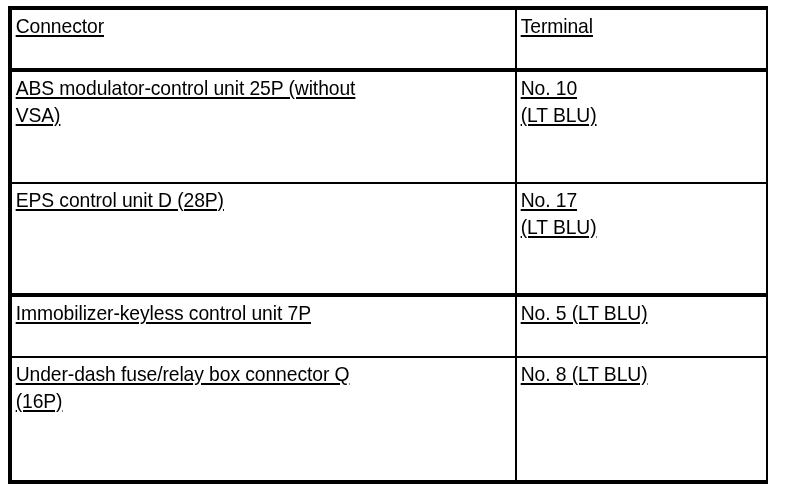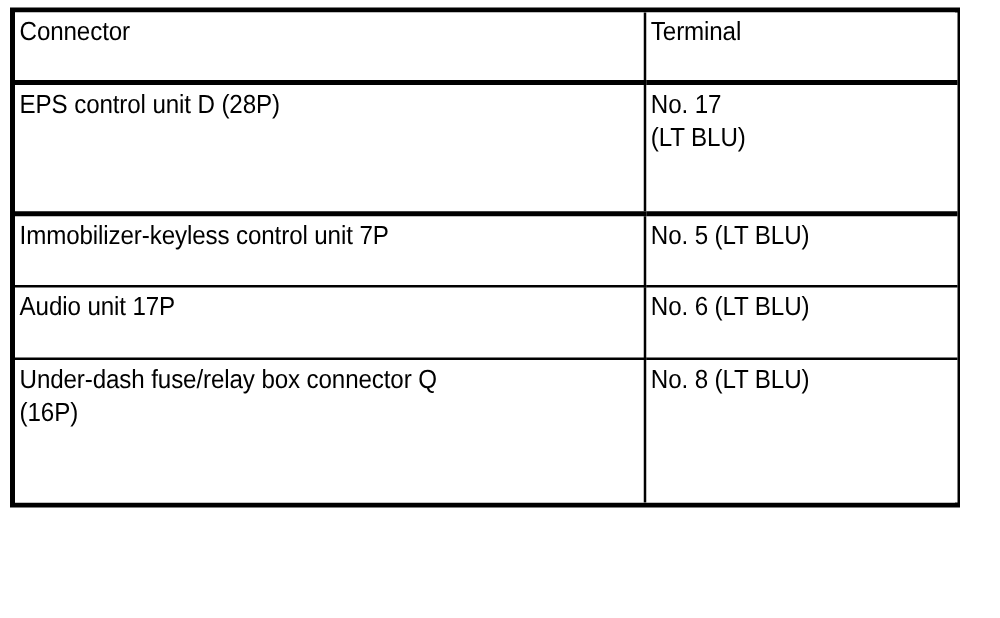--- a/index.html
+++ b/index.html
@@ -22,24 +22,25 @@
     height: 494px;
     background: #ffffff;
   }
 
   
   .spec-table {
     position: absolute;
     left: 8px;
     top: 6px;
     width: 760px;
-    height: 400px;
+    height: 478px;
     box-sizing: border-box;
     border: 4px solid #000000;
     background: #ffffff;
+    text-decoration: underline;
   }
 
   .tbl {
     width: 100%;
     height: 100%;
     border-collapse: collapse;
     table-layout: fixed;
   }
 
   .tbl td, .tbl th {
@@ -97,20 +98,30 @@
         <tr class="r-head sep-thick">
           <td class="col-connector cell-connector">
             <span class="cell-inner cell-text">Connector</span>
           </td>
           <td class="col-terminal">
             <span class="cell-inner cell-text">Terminal</span>
           </td>
         </tr>
 
 
+        <tr class="r-mid sep-thin">
+          <td class="col-connector cell-connector">
+            <span class="cell-inner cell-text">ABS modulator-control unit 25P (without
+VSA)</span>
+          </td>
+          <td class="col-terminal">
+            <span class="cell-inner cell-text">No. 10
+(LT BLU)</span>
+          </td>
+        </tr>
 
 
         <tr class="r-mid sep-thick">
           <td class="col-connector cell-connector">
             <span class="cell-inner cell-text">EPS control unit D (28P)</span>
           </td>
           <td class="col-terminal">
             <span class="cell-inner cell-text">No. 17
 (LT BLU)</span>
           </td>
@@ -119,28 +130,20 @@
         <tr class="r-short sep-thin">
           <td class="col-connector cell-connector">
             <span class="cell-inner cell-text">Immobilizer-keyless control unit 7P</span>
           </td>
           <td class="col-terminal">
             <span class="cell-inner cell-text">No. 5 (LT BLU)</span>
           </td>
         </tr>
 
 
-        <tr class="r-short sep-thin">
-          <td class="col-connector cell-connector">
-            <span class="cell-inner cell-text">Audio unit 17P</span>
-          </td>
-          <td class="col-terminal">
-            <span class="cell-inner cell-text">No. 6 (LT BLU)</span>
-          </td>
-        </tr>
 
         <tr class="r-last sep-none">
           <td class="col-connector cell-connector">
             <span class="cell-inner cell-text">Under-dash fuse/relay box connector Q
 (16P)</span>
           </td>
           <td class="col-terminal">
             <span class="cell-inner cell-text">No. 8 (LT BLU)</span>
           </td>
         </tr>

